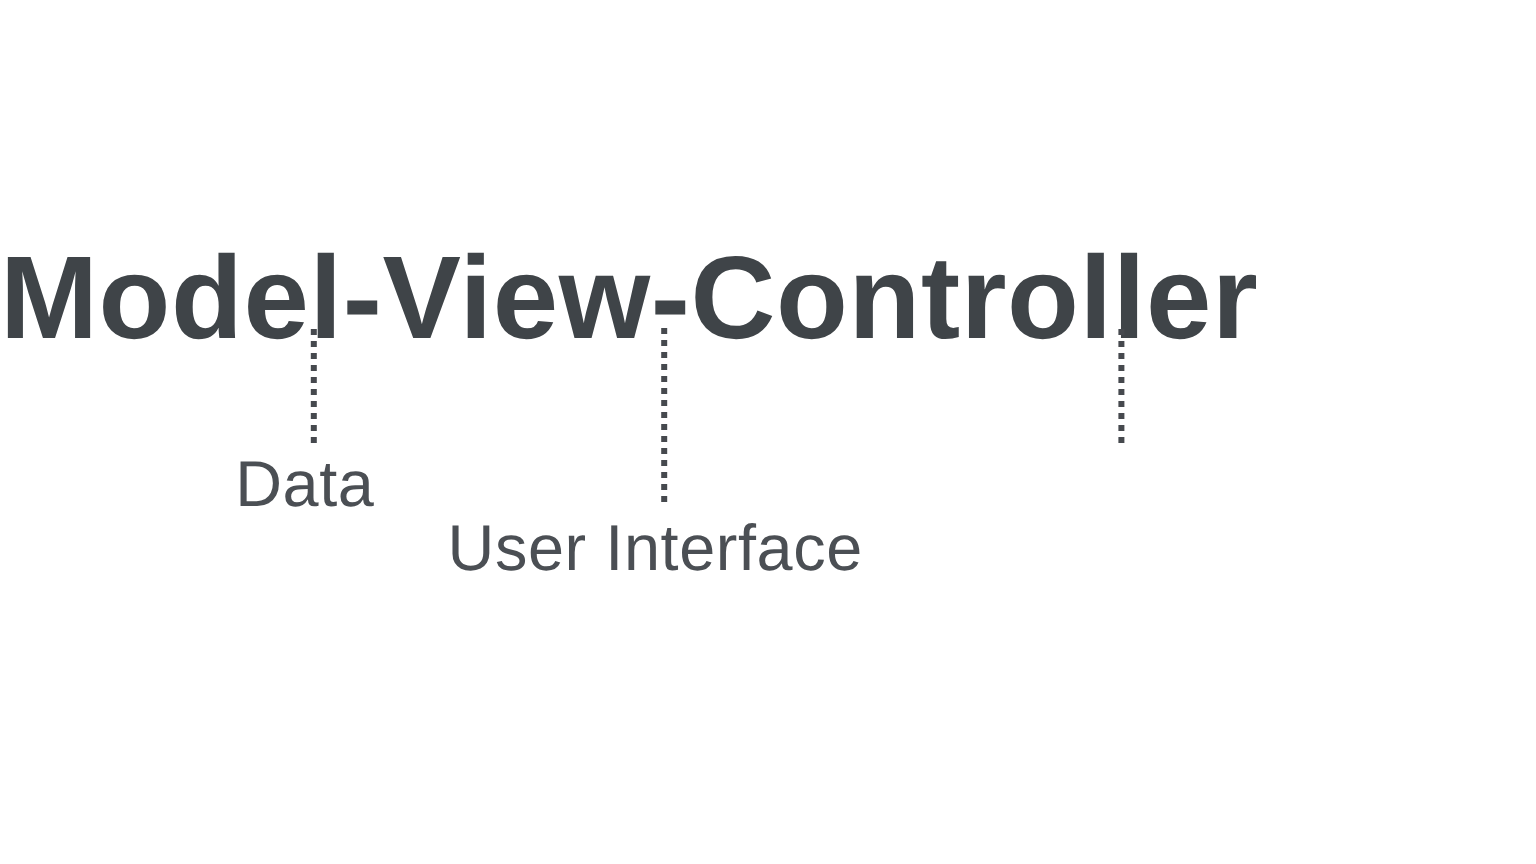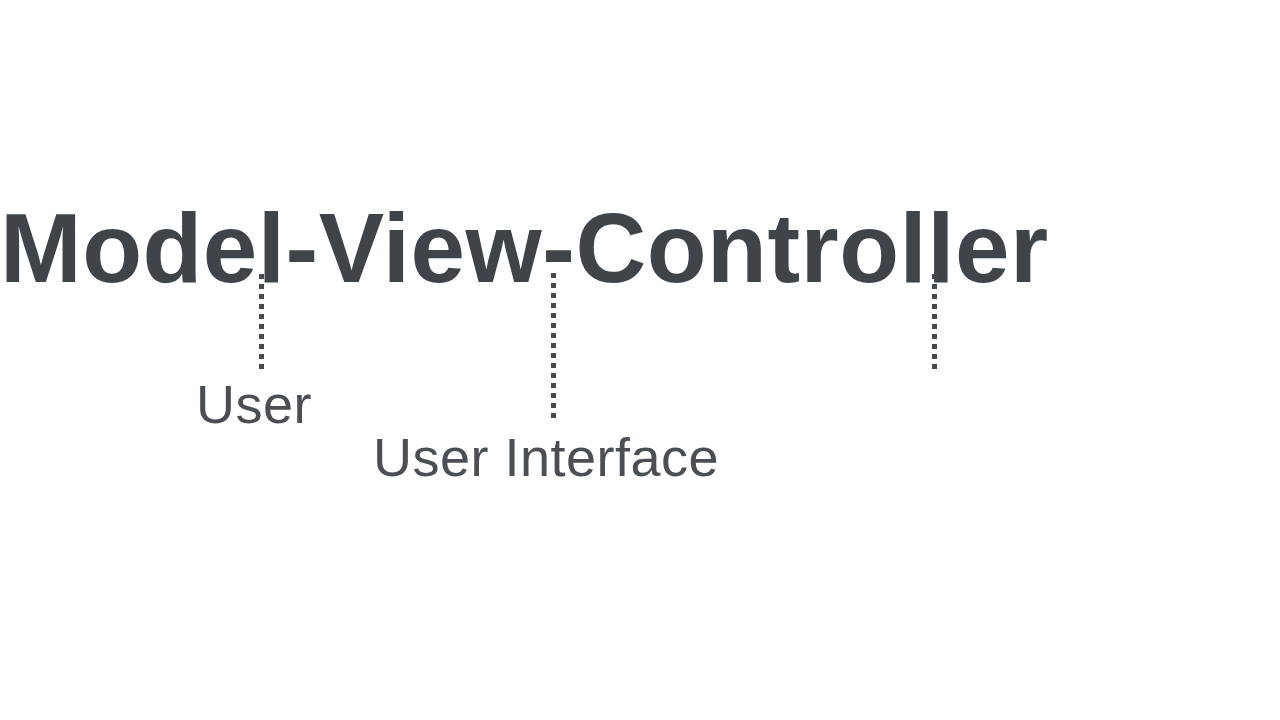--- a/index.html
+++ b/index.html
@@ -69,18 +69,18 @@
 <div class="slide">
 
   <h1 class="title">Model-View-Controller</h1>
 
   <div class="connector c1"></div>
 
   <div class="connector c2"></div>
 
   <div class="connector c3"></div>
 
-  <div class="label l1">User</div>
+  <div class="label l1">Data</div>
 
   <div class="label l2">User Interface</div>
 
 
 </div>
 
 </body></html>

